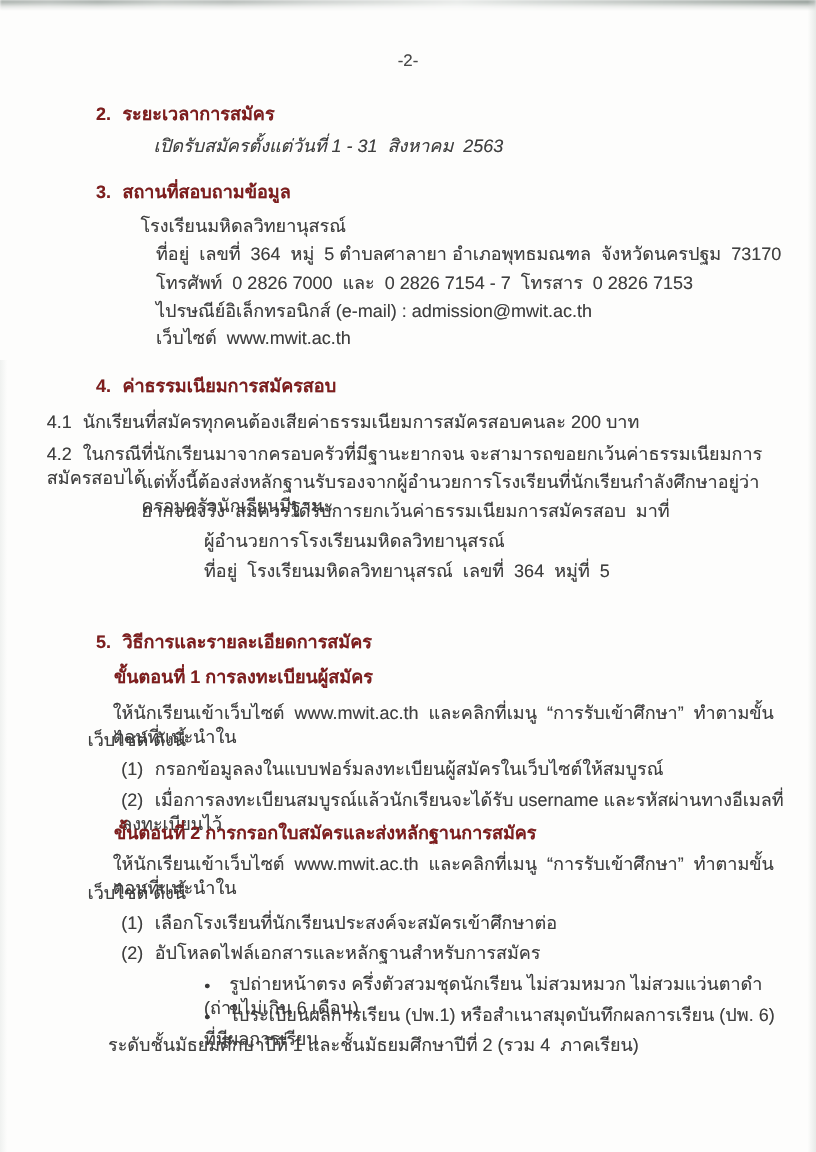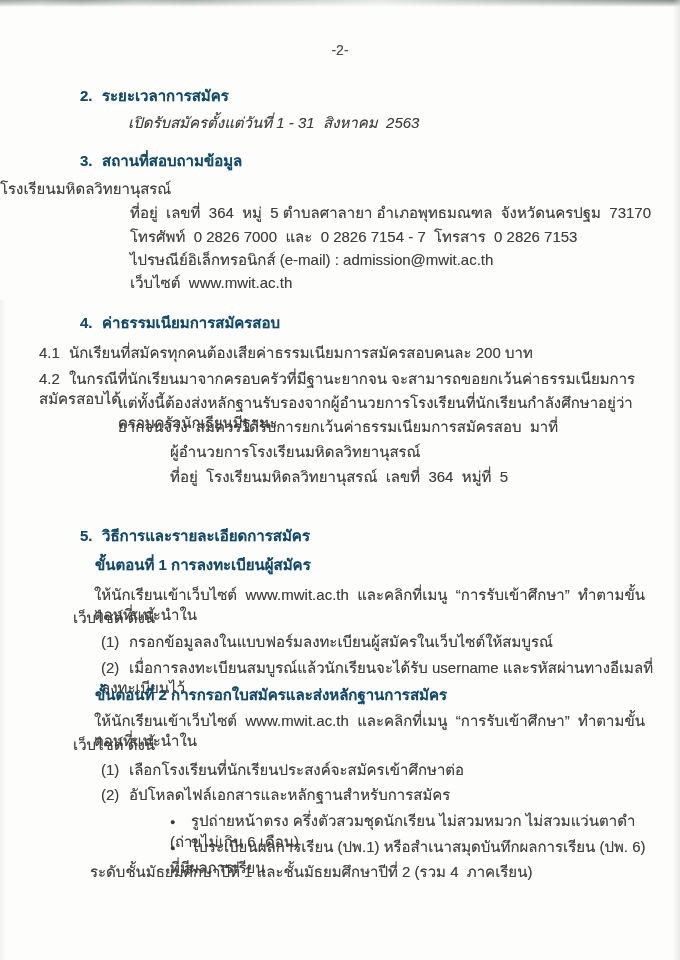--- a/index.html
+++ b/index.html
@@ -32,29 +32,29 @@
     position:absolute;top:300px;left:0;width:6px;height:660px;
     background:linear-gradient(90deg,rgba(226,230,228,0.5),rgba(226,230,228,0));
   }
   .line{
     position:absolute;left:0;right:24px;
     font-size:15px;line-height:20px;
     white-space:pre-wrap;
     text-shadow:0 0 0.4px rgba(63,63,63,0.45);
   }
   .pageno{top:40px;left:0;right:0;text-align:center;color:#4a4a4a;font-size:14px;}
-  .head{font-weight:700;color:#0c4a6e;}
+  .head{font-weight:700;color:#7f1d1d;}
   .head .num{display:inline-block;width:22px;}
   .item .inum{display:inline-block;width:30px;}
   .nitem .inum{display:inline-block;width:28px;}
   .bullet .dot{display:inline-block;width:21px;font-size:9px;vertical-align:1px;color:#3a3a3a;}
   
   .pl-head{padding-left:80px;}
   .pl-s2body{padding-left:128px;font-style:italic;}
-  .pl-school{}
+  .pl-school{padding-left:117px;}
   .pl-s3line{padding-left:130px;}
   .pl-item{padding-left:39px;}
   .pl-cont{padding-left:95px;margin-left:23px;}
   .pl-addr{padding-left:170px;}
   .pl-step{padding-left:95px;}
   .pl-para1{padding-left:94px;}
   .pl-para2{padding-left:73px;}
   .pl-nitem{padding-left:101px;}
   .pl-bullet{padding-left:170px;}
   .pl-bulletcont{padding-left:90px;}

